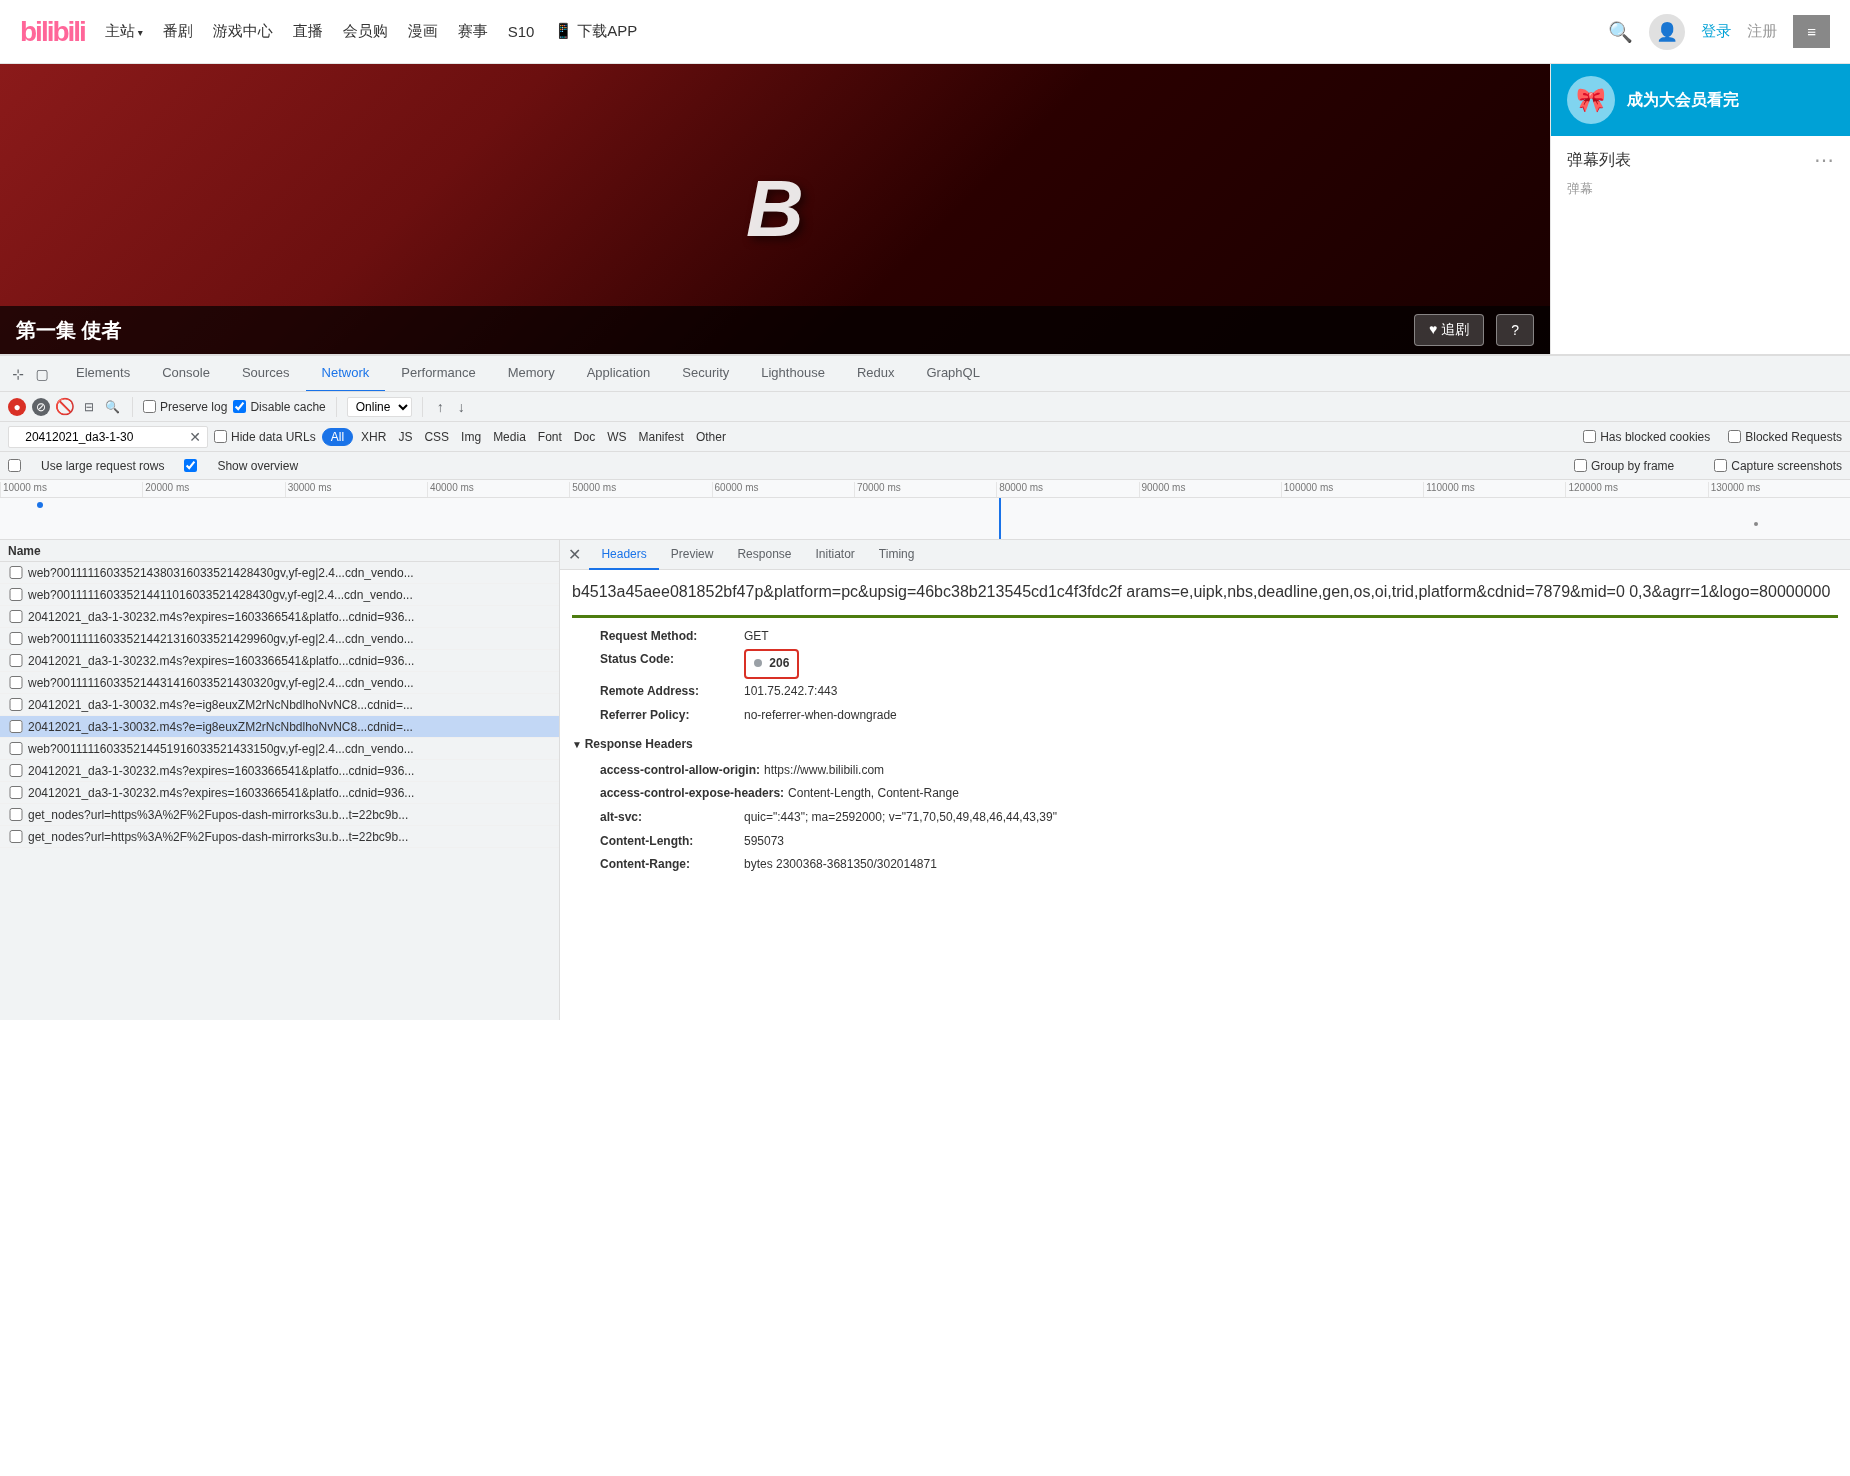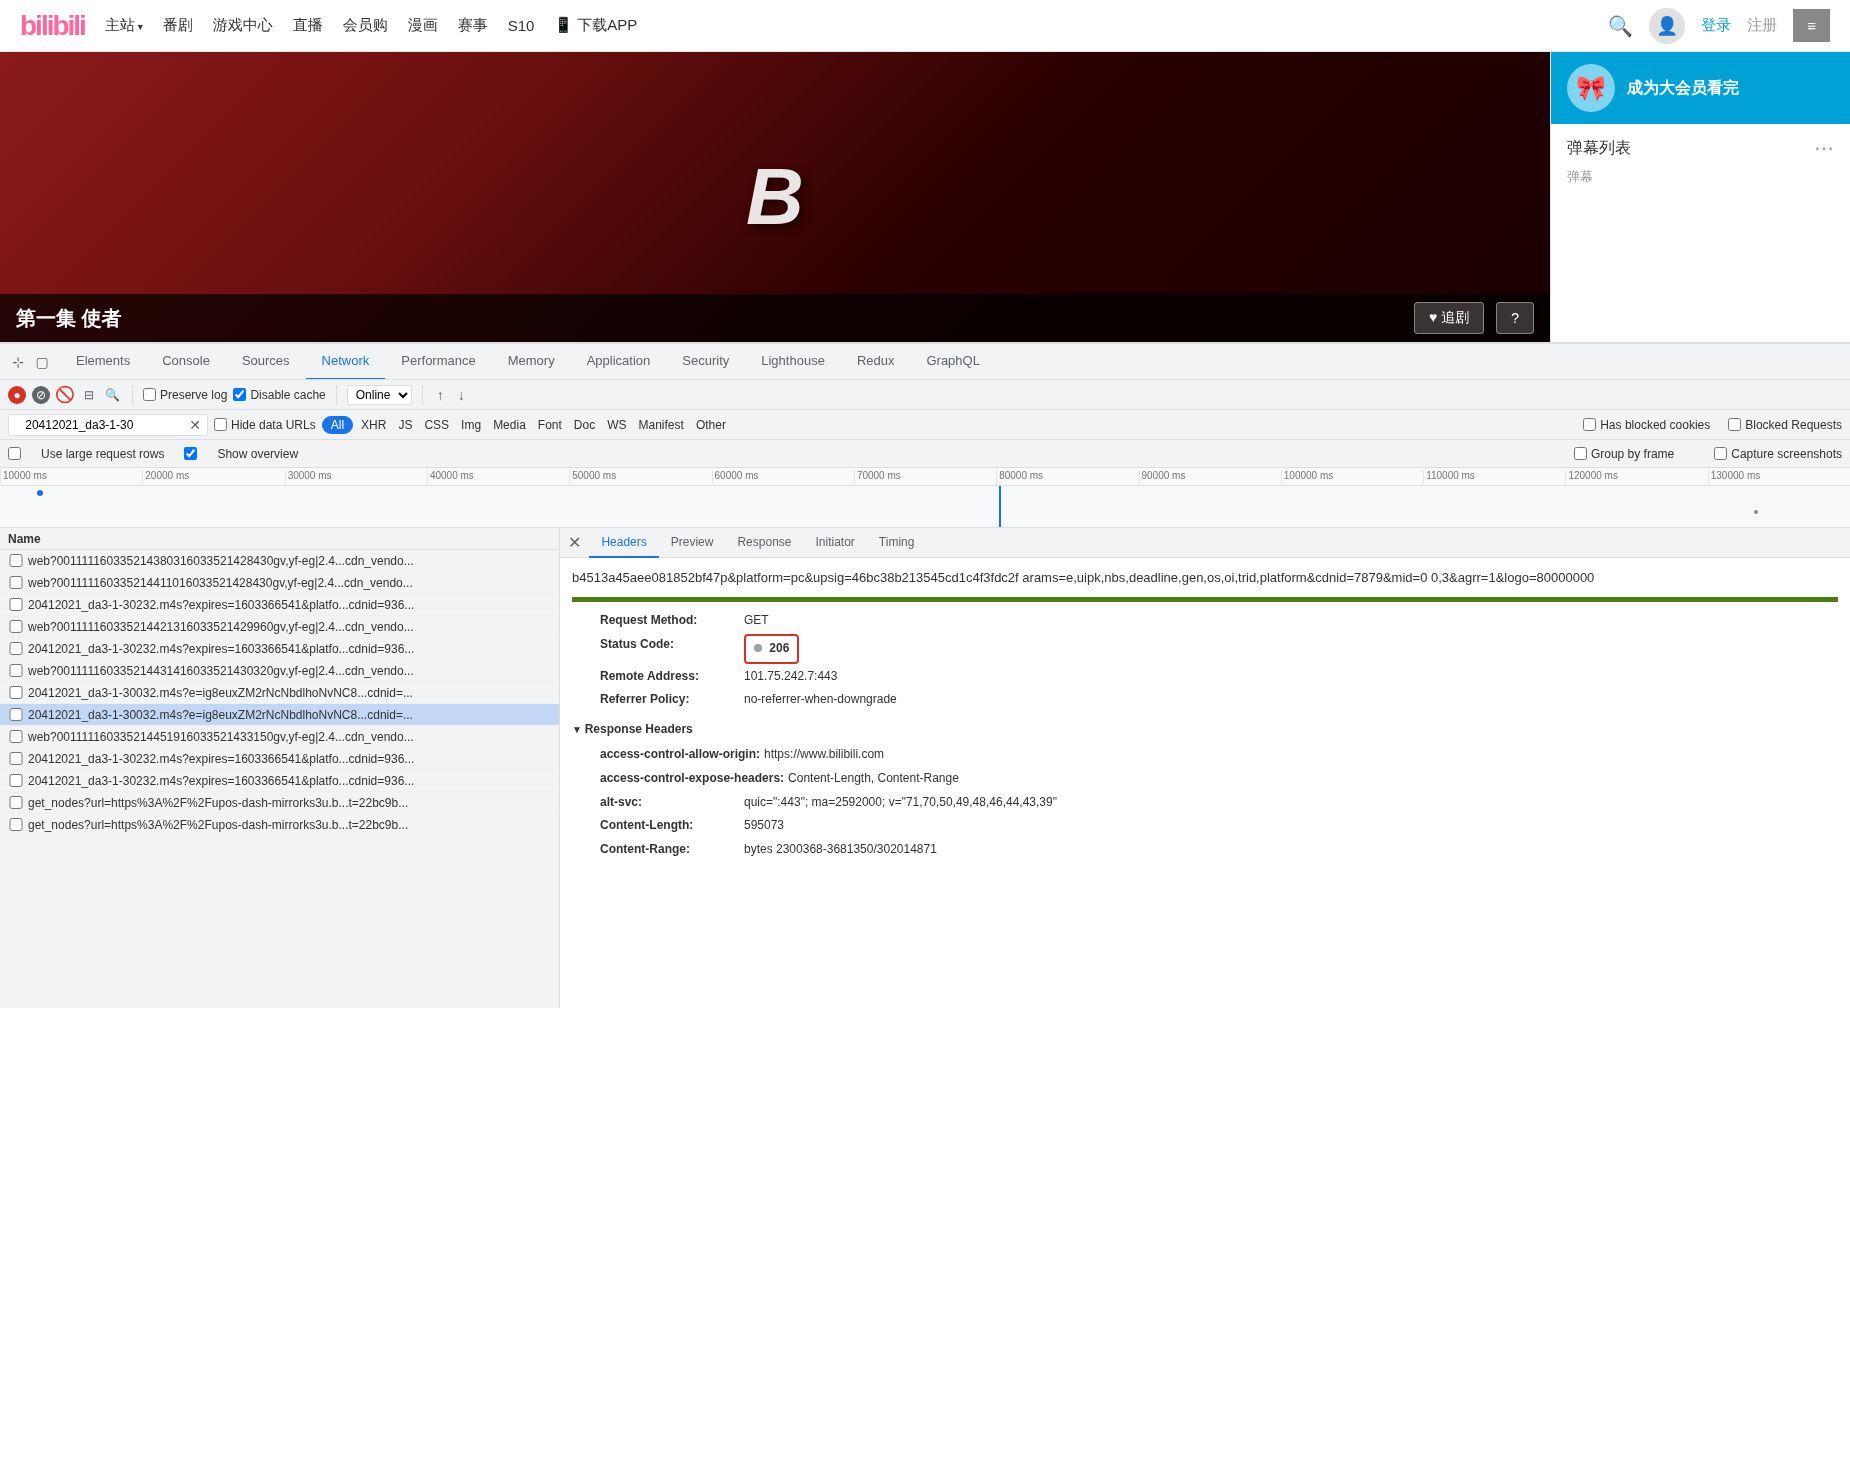--- a/index.html
+++ b/index.html
@@ -1,20 +1,20 @@
 <!DOCTYPE html>
 <html><head>
   <meta charset="utf-8">
   <style>
     * { box-sizing: border-box; margin: 0; padding: 0; }
     body { font-family: -apple-system, BlinkMacSystemFont, 'Segoe UI', Arial, sans-serif; font-size: 13px; background: #fff; overflow: hidden; width: 1850px; min-height: 1476px; }
 
     
     .bili-header {
-      display: flex; align-items: center; padding: 0 20px; height: 52px;
+      display: flex; align-items: center; padding: 0 20px; height: 64px;
       background: #fff; border-bottom: 1px solid #e5e5e5; position: relative;
     }
     .bili-logo { font-size: 28px; font-weight: 900; color: #00a1d6; margin-right: 20px; letter-spacing: -2px; }
     .bili-logo span { color: #ff6699; }
     .bili-nav { display: flex; gap: 20px; align-items: center; font-size: 15px; color: #333; }
     .bili-nav span { cursor: pointer; }
     .bili-nav .dropdown::after { content: ' ▾'; font-size: 10px; }
     .bili-right { margin-left: auto; display: flex; align-items: center; gap: 16px; font-size: 15px; color: #333; }
     .bili-search-icon { font-size: 20px; cursor: pointer; }
     .bili-avatar { width: 36px; height: 36px; border-radius: 50%; background: #e0e0e0; display: flex; align-items: center; justify-content: center; font-size: 18px; }
@@ -104,21 +104,21 @@
     .network-row .row-name { overflow: hidden; text-overflow: ellipsis; flex: 1; }
 
     
     .request-detail { flex: 1; overflow: auto; background: #fff; display: flex; flex-direction: column; }
     .detail-tabs { display: flex; align-items: center; border-bottom: 1px solid #ddd; background: #f1f3f4; padding: 0 8px; height: 30px; gap: 0; }
     .detail-close { margin-right: 8px; cursor: pointer; color: #5f6368; font-size: 16px; }
     .detail-tab { padding: 0 12px; height: 30px; display: flex; align-items: center; font-size: 12px; color: #5f6368; cursor: pointer; border-bottom: 2px solid transparent; }
     .detail-tab.active { color: #1a73e8; border-bottom: 2px solid #1a73e8; }
 
     .detail-content { padding: 8px 12px; flex: 1; overflow: auto; font-size: 12px; line-height: 1.8; }
-    .detail-url { color: #333; font-size: 13px; margin-bottom: 8px; word-break: break-all; border-bottom: 5px solid #4d7c0f; padding-bottom: 8px; }
+    .detail-url { color: #333; font-size: 16px; margin-bottom: 8px; word-break: break-all; border-bottom: 3px solid #4d7c0f; padding-bottom: 8px; }
     .detail-row { display: flex; gap: 4px; margin-bottom: 2px; }
     .detail-key { font-weight: 600; color: #333; min-width: 140px; flex-shrink: 0; margin-left: 28px; }
     .detail-val { color: #333; word-break: break-all; }
     .status-box { display: inline-block; border: 2px solid #d93025; border-radius: 4px; padding: 2px 8px; background: transparent; }
     .status-code { font-weight: 600; color: #333; }
     .status-circle { display: inline-block; width: 8px; height: 8px; border-radius: 50%; background: #9aa0a6; margin-right: 4px; }
     .section-header { font-weight: 700; color: #333; margin-top: 8px; margin-bottom: 4px; font-size: 12px; }
     .section-header::before { content: '▼ '; font-size: 10px; }
 
     

